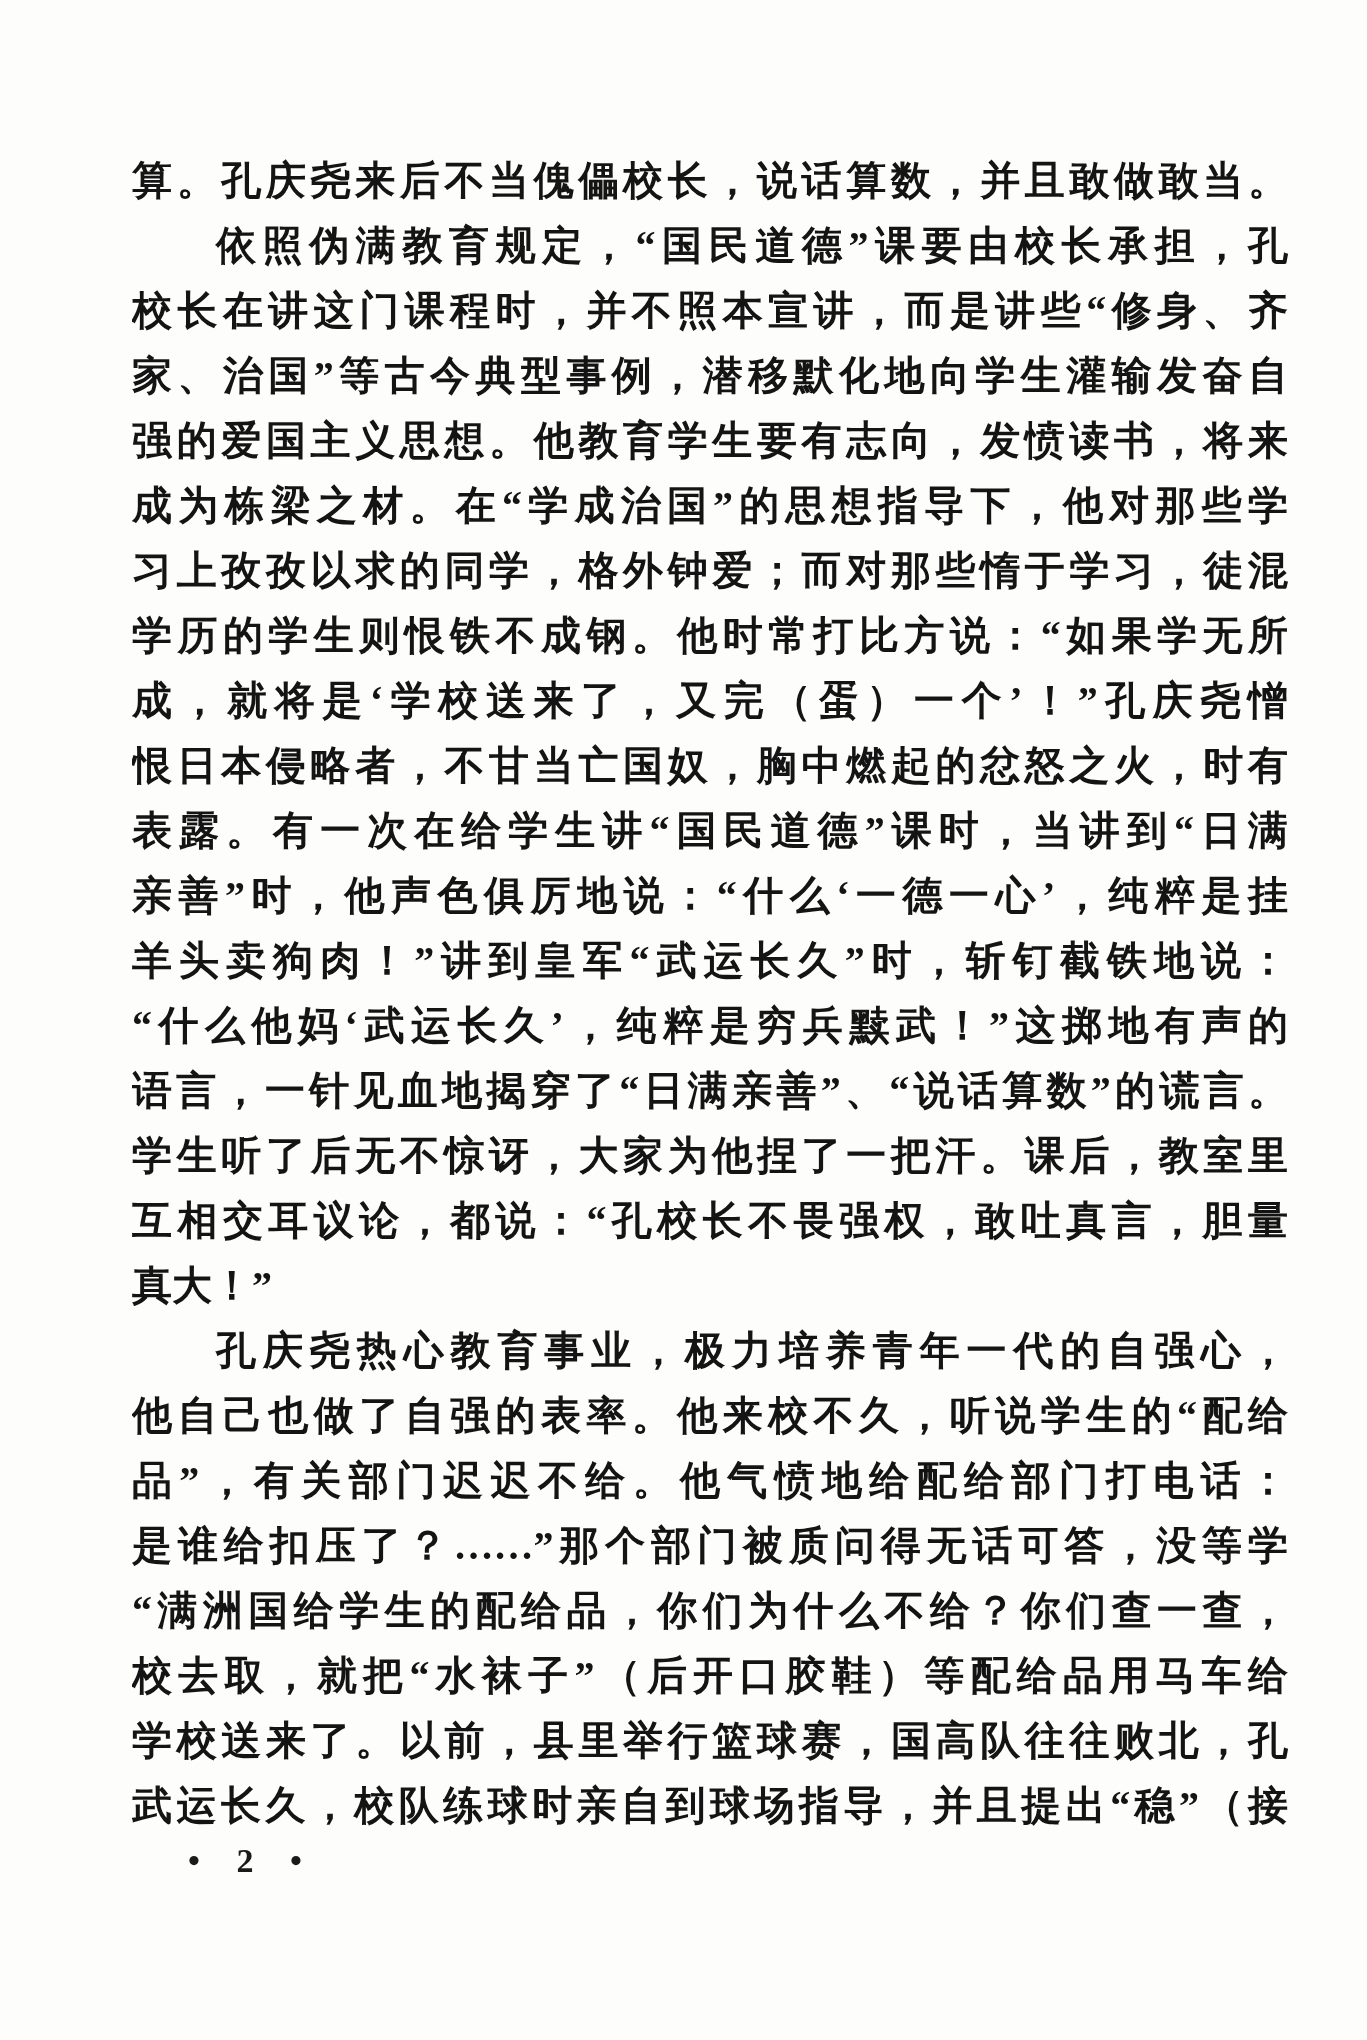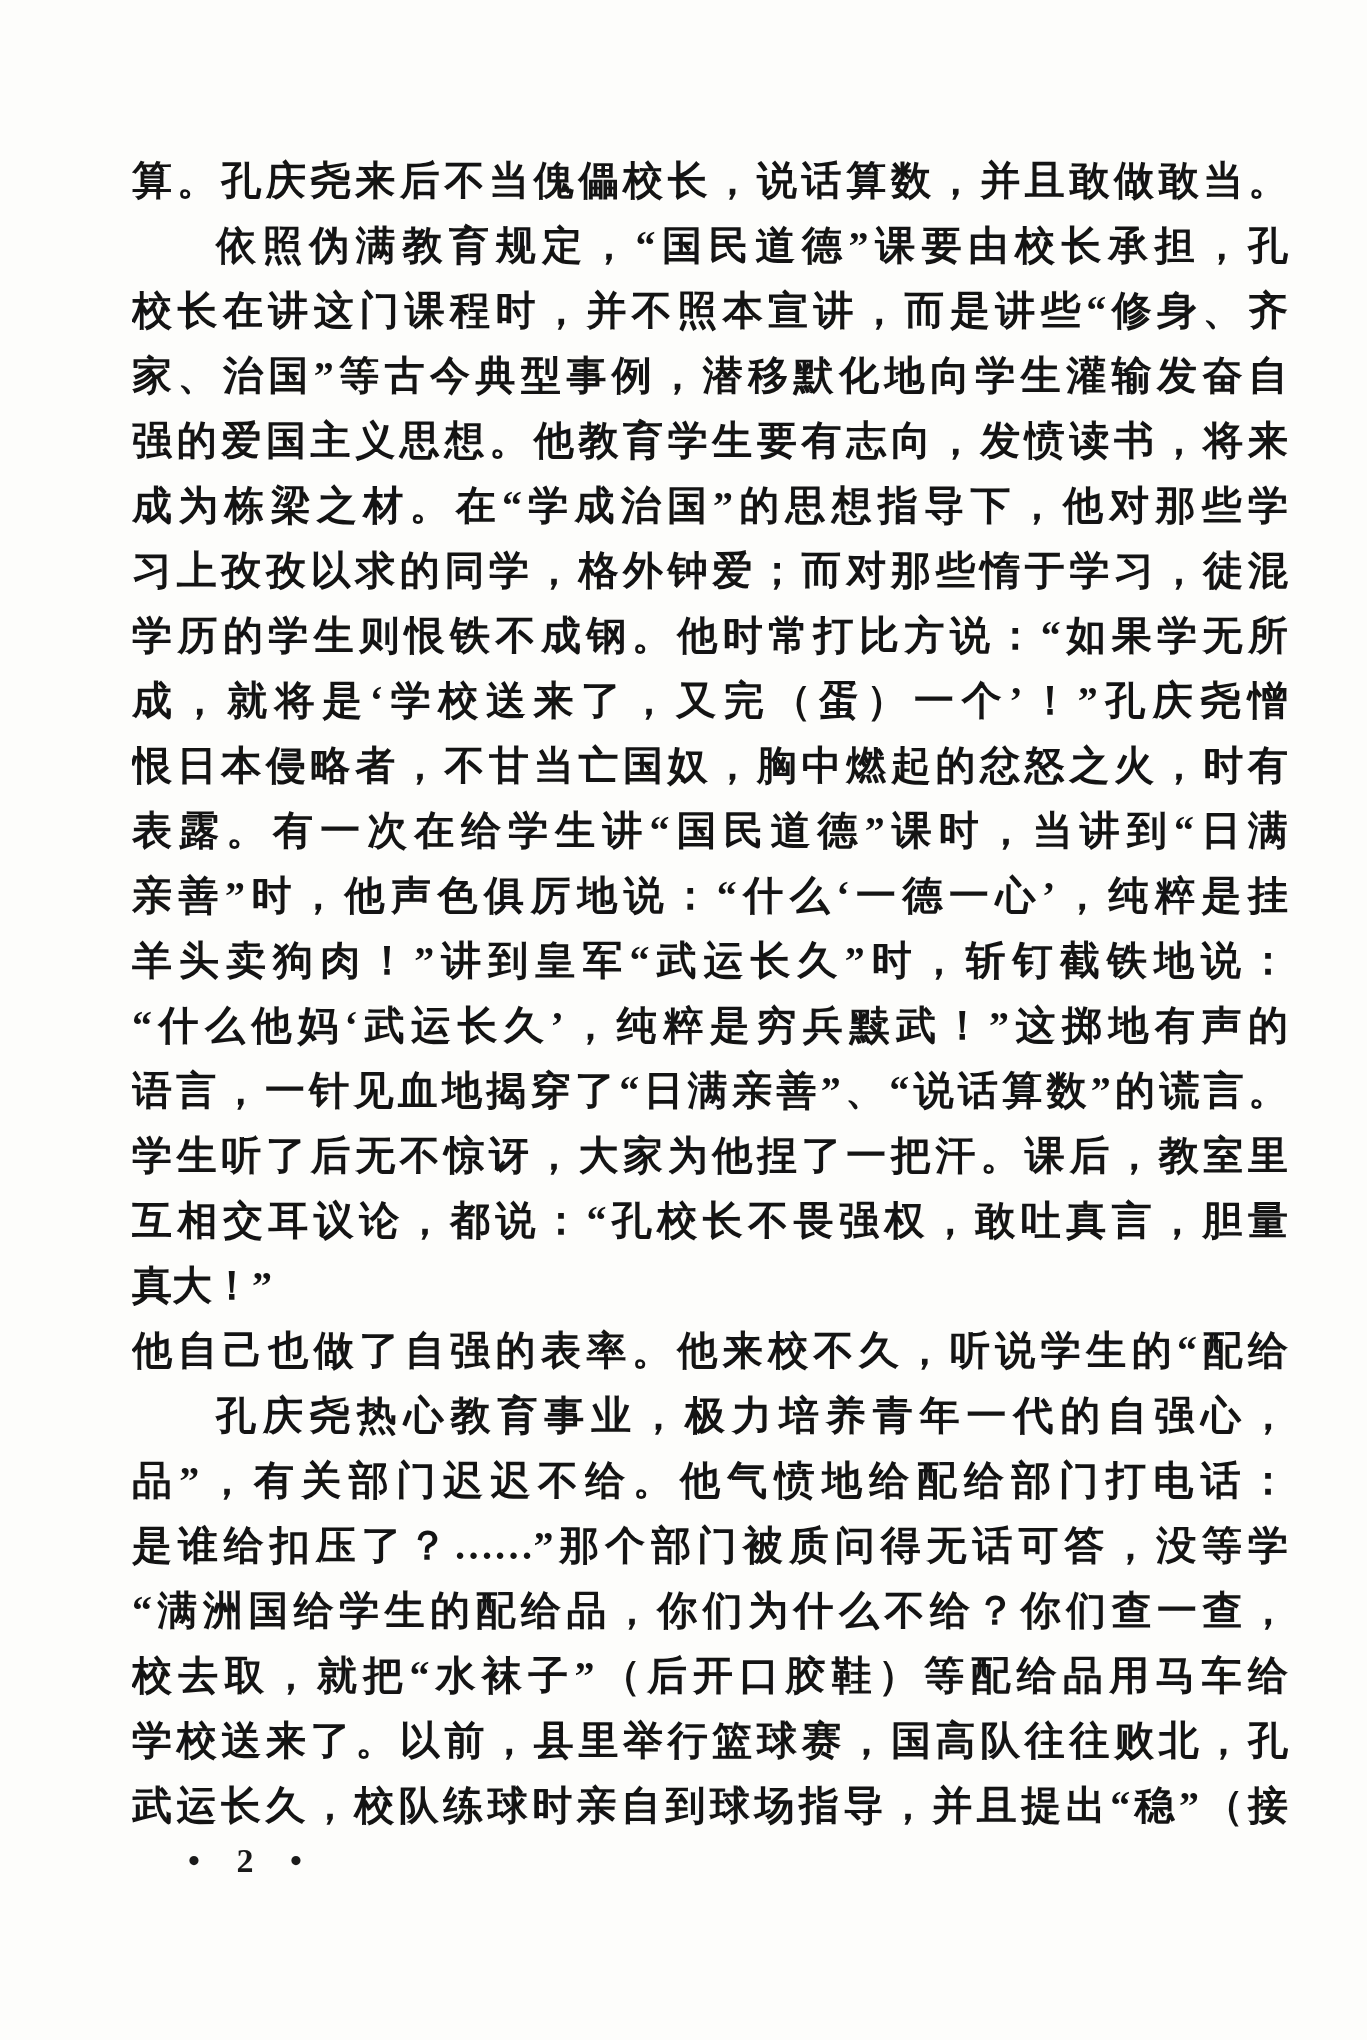--- a/index.html
+++ b/index.html
@@ -71,22 +71,22 @@
       <div class="line">成，就将是‘学校送来了，又完（蛋）一个’！”孔庆尧憎</div>
       <div class="line">恨日本侵略者，不甘当亡国奴，胸中燃起的忿怒之火，时有</div>
       <div class="line">表露。有一次在给学生讲“国民道德”课时，当讲到“日满</div>
       <div class="line">亲善”时，他声色俱厉地说：“什么‘一德一心’，纯粹是挂</div>
       <div class="line">羊头卖狗肉！”讲到皇军“武运长久”时，斩钉截铁地说：</div>
       <div class="line">“什么他妈‘武运长久’，纯粹是穷兵黩武！”这掷地有声的</div>
       <div class="line">语言，一针见血地揭穿了“日满亲善”、“说话算数”的谎言。</div>
       <div class="line">学生听了后无不惊讶，大家为他捏了一把汗。课后，教室里</div>
       <div class="line">互相交耳议论，都说：“孔校长不畏强权，敢吐真言，胆量</div>
       <div class="line nofill">真大！”</div>
+      <div class="line indent">孔庆尧热心教育事业，极力培养青年一代的自强心，</div>
       <div class="line">他自己也做了自强的表率。他来校不久，听说学生的“配给</div>
-      <div class="line indent">孔庆尧热心教育事业，极力培养青年一代的自强心，</div>
       <div class="line">品”，有关部门迟迟不给。他气愤地给配给部门打电话：</div>
       <div class="line">是谁给扣压了？……”那个部门被质问得无话可答，没等学</div>
       <div class="line">“满洲国给学生的配给品，你们为什么不给？你们查一查，</div>
       <div class="line">校去取，就把“水袜子”（后开口胶鞋）等配给品用马车给</div>
       <div class="line">学校送来了。以前，县里举行篮球赛，国高队往往败北，孔</div>
       <div class="line">武运长久，校队练球时亲自到球场指导，并且提出“稳”（接</div>
     </div>
   <div class="page-number">• 2 •</div>
 </div>
 

